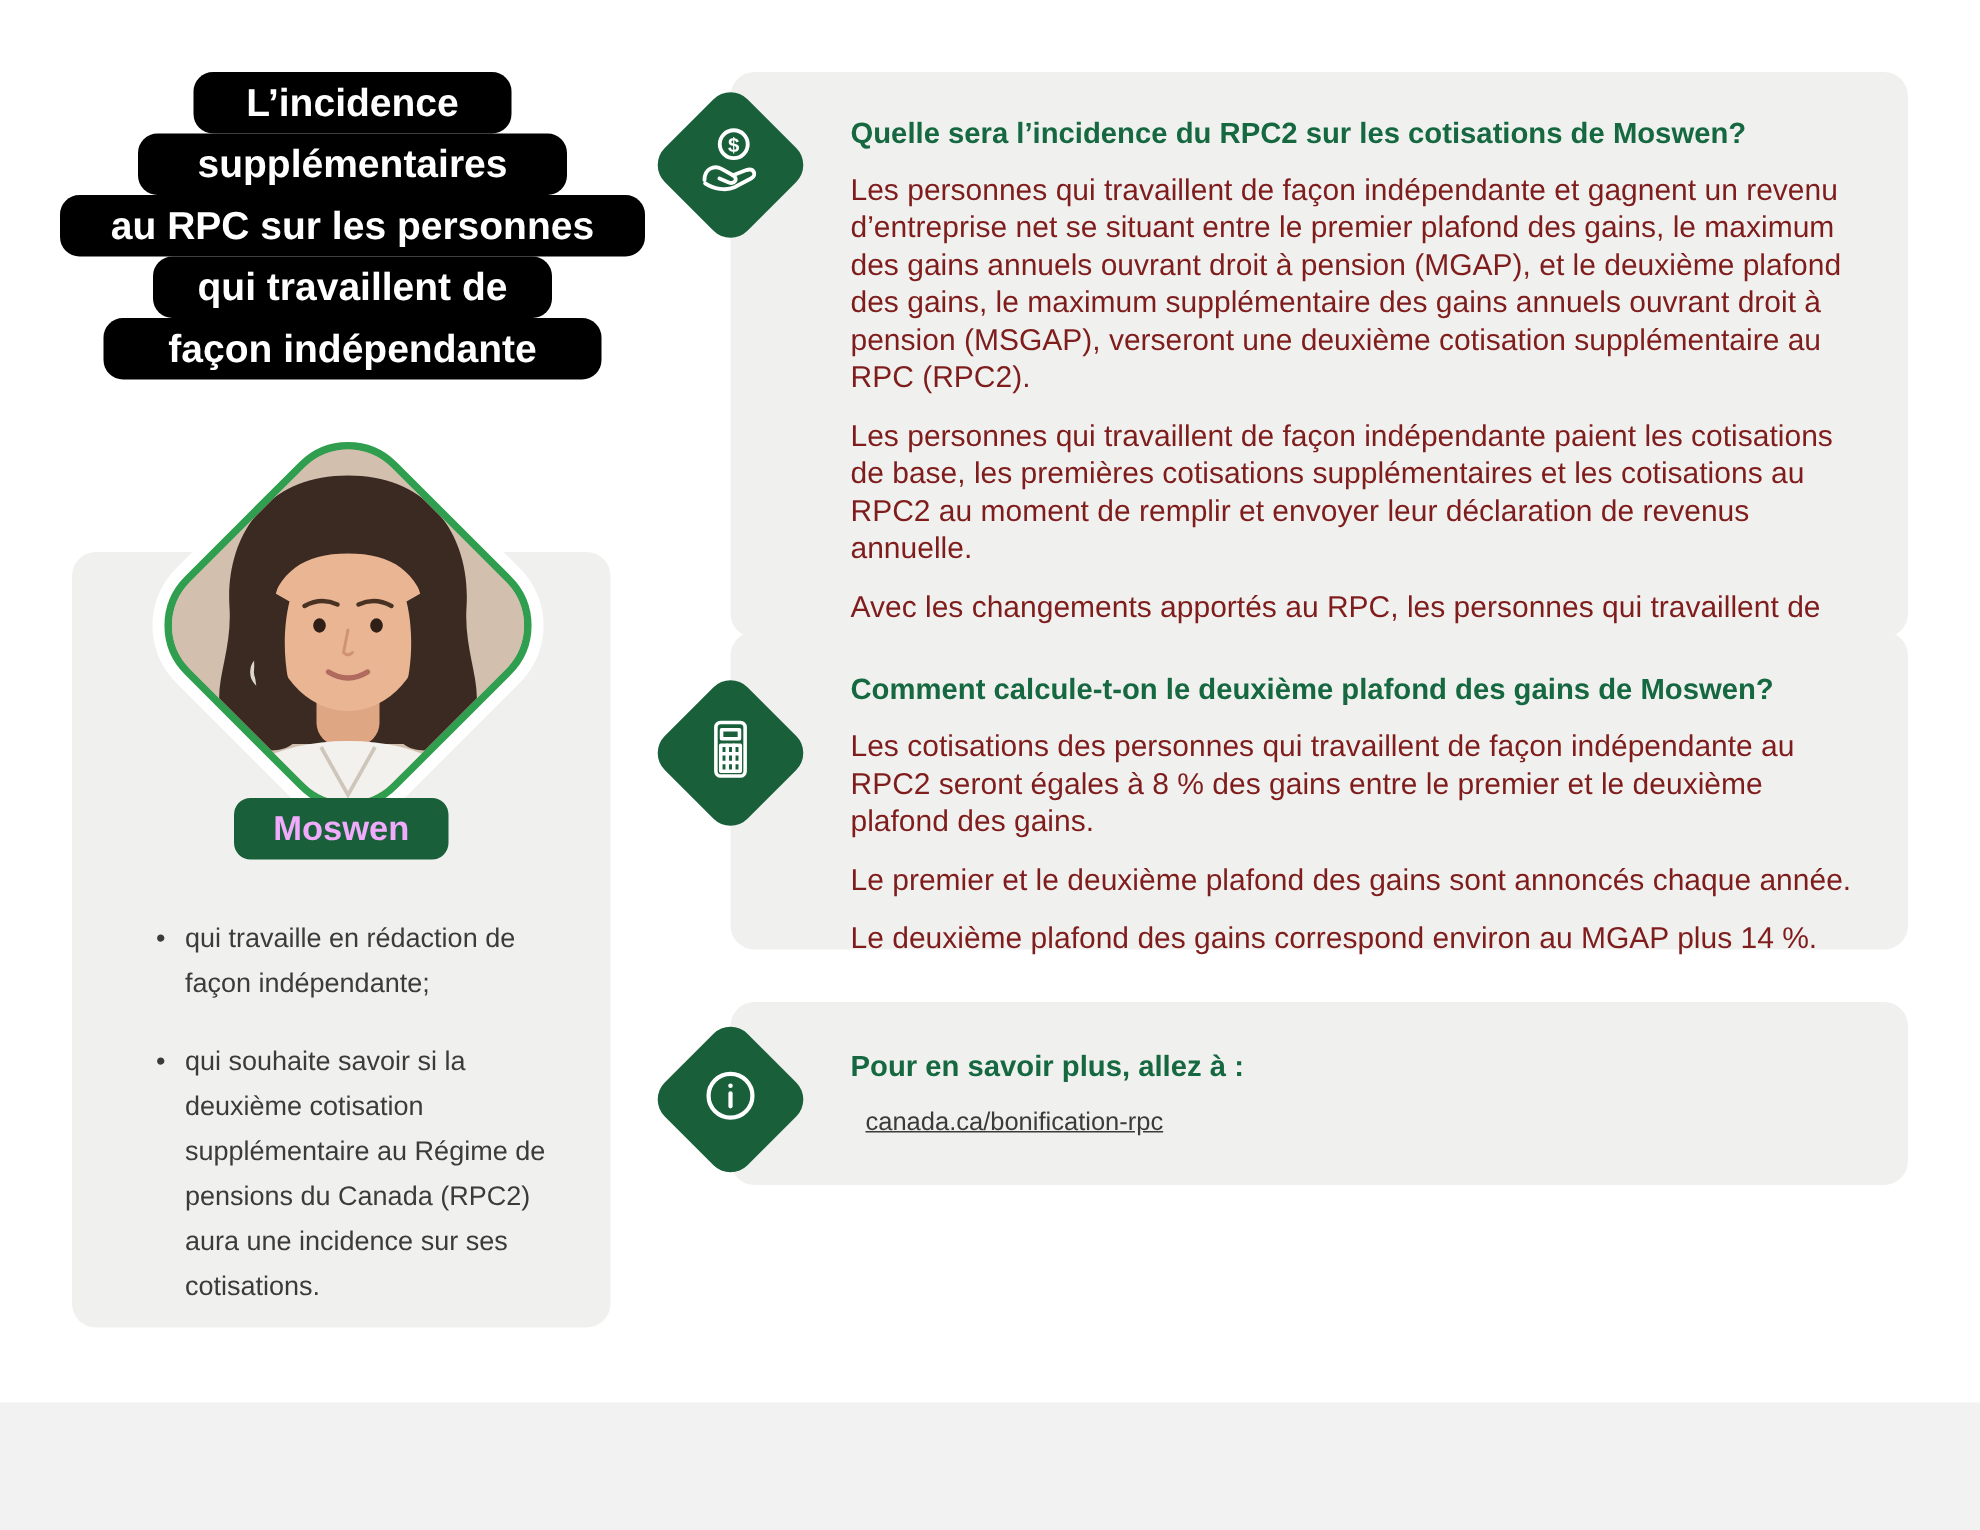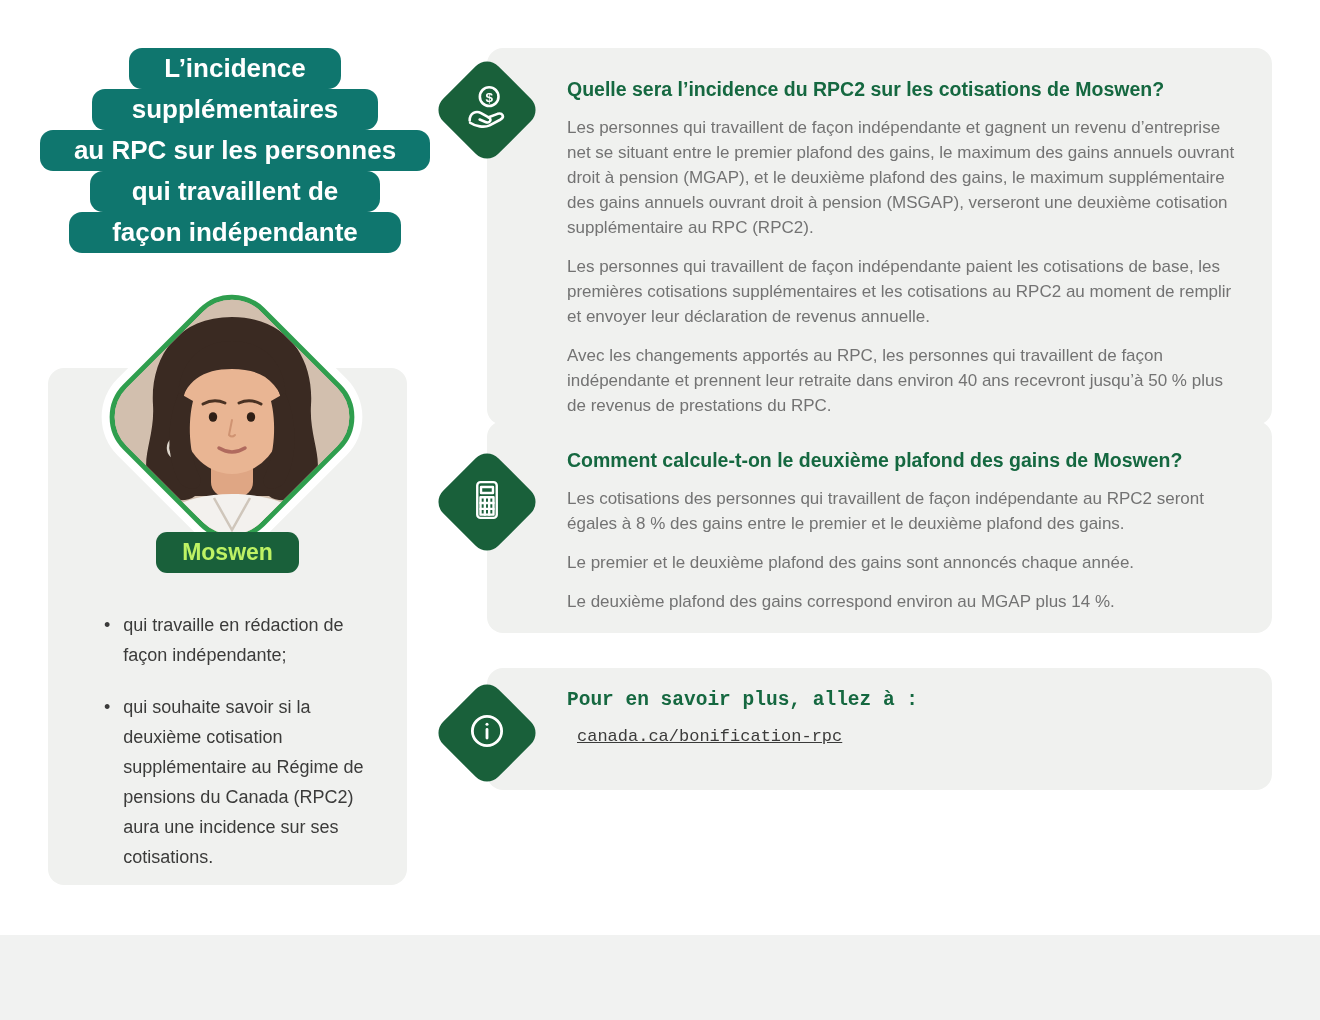--- a/index.html
+++ b/index.html
@@ -2,49 +2,49 @@
 <html><head>
 <meta charset="utf-8">
 <style>
   html,body{margin:0;padding:0;}
   body{
     width:1320px;height:1020px;position:relative;background:#ffffff;
     font-family:"Liberation Sans", sans-serif;color:#3b3b3a;overflow:hidden;
   }
   
   .title-block{position:absolute;left:40px;top:48px;width:390px;display:flex;flex-direction:column;align-items:center;}
-  .title-row{background:#0f766e;color:#fff;font-weight:bold;font-size:26px;line-height:41px;height:41px;
+  .title-row{background:#000000;color:#fff;font-weight:bold;font-size:26px;line-height:41px;height:41px;
     text-align:center;border-radius:13px;white-space:nowrap;}
-  .tl0{width:212px}.tl1{width:256px}.tl2{width:286px}.tl3{width:390px}.tl4{width:290px}.tl5{width:332px}
+  .tl0{width:212px}.tl1{width:256px}.tl2{width:286px}.tl3{width:390px}.tl4{width:266px}.tl5{width:332px}
 
   
   .left-card{position:absolute;left:48px;top:368px;width:359px;height:517px;background:#f0f1ef;border-radius:16px;}
 
   
   .photo-diamond{position:absolute;left:132px;top:317px;width:190px;height:190px;border-radius:46px;
     transform:rotate(45deg);overflow:hidden;border:5px solid #2f9e4e;box-shadow:0 0 0 8px #ffffff;background:#d2bfae;}
   .photo-inner{position:absolute;left:50%;top:50%;width:300px;height:300px;transform:translate(-50%,-50%) rotate(-45deg);}
 
   
   .name-wrap{position:absolute;left:48px;top:532px;width:359px;display:flex;justify-content:center;}
-  .name-pill{background:#19603a;color:#bef264;font-weight:bold;font-size:23px;line-height:1;padding:9px 26px;border-radius:11px;}
+  .name-pill{background:#19603a;color:#f0abfc;font-weight:bold;font-size:23px;line-height:1;padding:9px 26px;border-radius:11px;}
 
   
   .bullets{position:absolute;left:104px;top:610px;width:262px;display:flex;flex-direction:column;gap:22px;}
   .bullet{display:flex;gap:13px;font-size:18px;line-height:30px;color:#3b3b3a;}
   .bullet .dot{flex:0 0 auto;font-size:18px;line-height:30px;}
 
   
   .card{position:absolute;left:487px;width:785px;background:#f0f1ef;border-radius:16px;box-sizing:border-box;
     padding-left:80px;padding-right:32px;}
   .card1{top:48px;height:377px;padding-top:29px;}
   .card2{top:421px;height:212px;padding-top:27px;}
-  .card3{top:668px;height:122px;padding-top:20px;font-family:Liberation Mono, monospace;}
+  .card3{top:668px;height:122px;padding-top:31px;}
   .card h2{margin:0;font-size:19.5px;line-height:24px;color:#156840;font-weight:bold;}
-  .card p{margin:14px 0 0 0;font-size:17px;line-height:25px;color:#737373;}
+  .card p{margin:14px 0 0 0;font-size:20px;line-height:25px;color:#7f1d1d;}
   .info-link{display:inline-block;margin-top:14px;font-size:17px;line-height:22px;color:#3b3b3a;
     text-decoration:underline;cursor:pointer;margin-left:10px;}
 
   
   .diamond{position:absolute;width:78px;height:78px;background:#19603a;border-radius:16px;transform:rotate(45deg);}
   .d1{left:448px;top:71px;}
   .d2{left:448px;top:463px;}
   .d3{left:448px;top:694px;}
   .diamond .ic{position:absolute;left:50%;top:50%;transform:translate(-50%,-50%) rotate(-45deg);}
 

